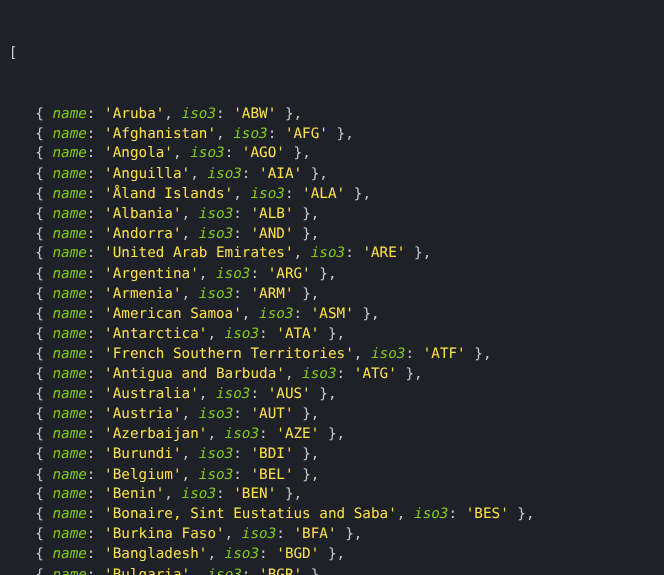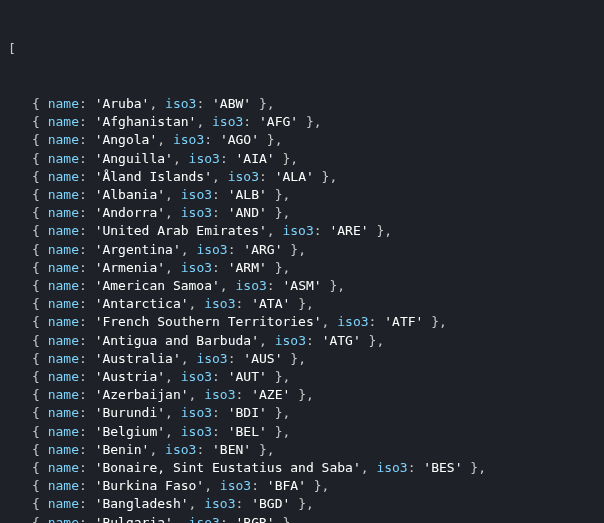--- a/index.html
+++ b/index.html
@@ -17,22 +17,22 @@
   .code {
     padding: 4px 8px 6px 8px;
     width: 604px;
     box-sizing: border-box;
     white-space: pre;
   }
   .line {
     display: block;
   }
   .p  { color: #c9c9c9; }  
-  .k  { color: #7dd3fc; }  
-  .s  { color: #ffffff; }  
+  .k  { color: #84cc16; font-style: italic; }  
+  .s  { color: #fde047; }  
   .i1 { display:inline-block; width: 24px; } 
 </style>
 </head>
 <body>
 
 <div class="code" id="code-container">
   <span class="line"><span class="p">[</span></span>
   
 <span class="line"><span class="i1"></span><span class="p">{ </span><span class="k">name</span><span class="p">: </span><span class="s">'Aruba'</span><span class="p">, </span><span class="k">iso3</span><span class="p">: </span><span class="s">'ABW'</span><span class="p"> },</span></span><span class="line"><span class="i1"></span><span class="p">{ </span><span class="k">name</span><span class="p">: </span><span class="s">'Afghanistan'</span><span class="p">, </span><span class="k">iso3</span><span class="p">: </span><span class="s">'AFG'</span><span class="p"> },</span></span><span class="line"><span class="i1"></span><span class="p">{ </span><span class="k">name</span><span class="p">: </span><span class="s">'Angola'</span><span class="p">, </span><span class="k">iso3</span><span class="p">: </span><span class="s">'AGO'</span><span class="p"> },</span></span><span class="line"><span class="i1"></span><span class="p">{ </span><span class="k">name</span><span class="p">: </span><span class="s">'Anguilla'</span><span class="p">, </span><span class="k">iso3</span><span class="p">: </span><span class="s">'AIA'</span><span class="p"> },</span></span><span class="line"><span class="i1"></span><span class="p">{ </span><span class="k">name</span><span class="p">: </span><span class="s">'Åland Islands'</span><span class="p">, </span><span class="k">iso3</span><span class="p">: </span><span class="s">'ALA'</span><span class="p"> },</span></span><span class="line"><span class="i1"></span><span class="p">{ </span><span class="k">name</span><span class="p">: </span><span class="s">'Albania'</span><span class="p">, </span><span class="k">iso3</span><span class="p">: </span><span class="s">'ALB'</span><span class="p"> },</span></span><span class="line"><span class="i1"></span><span class="p">{ </span><span class="k">name</span><span class="p">: </span><span class="s">'Andorra'</span><span class="p">, </span><span class="k">iso3</span><span class="p">: </span><span class="s">'AND'</span><span class="p"> },</span></span><span class="line"><span class="i1"></span><span class="p">{ </span><span class="k">name</span><span class="p">: </span><span class="s">'United Arab Emirates'</span><span class="p">, </span><span class="k">iso3</span><span class="p">: </span><span class="s">'ARE'</span><span class="p"> },</span></span><span class="line"><span class="i1"></span><span class="p">{ </span><span class="k">name</span><span class="p">: </span><span class="s">'Argentina'</span><span class="p">, </span><span class="k">iso3</span><span class="p">: </span><span class="s">'ARG'</span><span class="p"> },</span></span><span class="line"><span class="i1"></span><span class="p">{ </span><span class="k">name</span><span class="p">: </span><span class="s">'Armenia'</span><span class="p">, </span><span class="k">iso3</span><span class="p">: </span><span class="s">'ARM'</span><span class="p"> },</span></span><span class="line"><span class="i1"></span><span class="p">{ </span><span class="k">name</span><span class="p">: </span><span class="s">'American Samoa'</span><span class="p">, </span><span class="k">iso3</span><span class="p">: </span><span class="s">'ASM'</span><span class="p"> },</span></span><span class="line"><span class="i1"></span><span class="p">{ </span><span class="k">name</span><span class="p">: </span><span class="s">'Antarctica'</span><span class="p">, </span><span class="k">iso3</span><span class="p">: </span><span class="s">'ATA'</span><span class="p"> },</span></span><span class="line"><span class="i1"></span><span class="p">{ </span><span class="k">name</span><span class="p">: </span><span class="s">'French Southern Territories'</span><span class="p">, </span><span class="k">iso3</span><span class="p">: </span><span class="s">'ATF'</span><span class="p"> },</span></span><span class="line"><span class="i1"></span><span class="p">{ </span><span class="k">name</span><span class="p">: </span><span class="s">'Antigua and Barbuda'</span><span class="p">, </span><span class="k">iso3</span><span class="p">: </span><span class="s">'ATG'</span><span class="p"> },</span></span><span class="line"><span class="i1"></span><span class="p">{ </span><span class="k">name</span><span class="p">: </span><span class="s">'Australia'</span><span class="p">, </span><span class="k">iso3</span><span class="p">: </span><span class="s">'AUS'</span><span class="p"> },</span></span><span class="line"><span class="i1"></span><span class="p">{ </span><span class="k">name</span><span class="p">: </span><span class="s">'Austria'</span><span class="p">, </span><span class="k">iso3</span><span class="p">: </span><span class="s">'AUT'</span><span class="p"> },</span></span><span class="line"><span class="i1"></span><span class="p">{ </span><span class="k">name</span><span class="p">: </span><span class="s">'Azerbaijan'</span><span class="p">, </span><span class="k">iso3</span><span class="p">: </span><span class="s">'AZE'</span><span class="p"> },</span></span><span class="line"><span class="i1"></span><span class="p">{ </span><span class="k">name</span><span class="p">: </span><span class="s">'Burundi'</span><span class="p">, </span><span class="k">iso3</span><span class="p">: </span><span class="s">'BDI'</span><span class="p"> },</span></span><span class="line"><span class="i1"></span><span class="p">{ </span><span class="k">name</span><span class="p">: </span><span class="s">'Belgium'</span><span class="p">, </span><span class="k">iso3</span><span class="p">: </span><span class="s">'BEL'</span><span class="p"> },</span></span><span class="line"><span class="i1"></span><span class="p">{ </span><span class="k">name</span><span class="p">: </span><span class="s">'Benin'</span><span class="p">, </span><span class="k">iso3</span><span class="p">: </span><span class="s">'BEN'</span><span class="p"> },</span></span><span class="line"><span class="i1"></span><span class="p">{ </span><span class="k">name</span><span class="p">: </span><span class="s">'Bonaire, Sint Eustatius and Saba'</span><span class="p">, </span><span class="k">iso3</span><span class="p">: </span><span class="s">'BES'</span><span class="p"> },</span></span><span class="line"><span class="i1"></span><span class="p">{ </span><span class="k">name</span><span class="p">: </span><span class="s">'Burkina Faso'</span><span class="p">, </span><span class="k">iso3</span><span class="p">: </span><span class="s">'BFA'</span><span class="p"> },</span></span><span class="line"><span class="i1"></span><span class="p">{ </span><span class="k">name</span><span class="p">: </span><span class="s">'Bangladesh'</span><span class="p">, </span><span class="k">iso3</span><span class="p">: </span><span class="s">'BGD'</span><span class="p"> },</span></span><span class="line"><span class="i1"></span><span class="p">{ </span><span class="k">name</span><span class="p">: </span><span class="s">'Bulgaria'</span><span class="p">, </span><span class="k">iso3</span><span class="p">: </span><span class="s">'BGR'</span><span class="p"> },</span></span></div>
 

